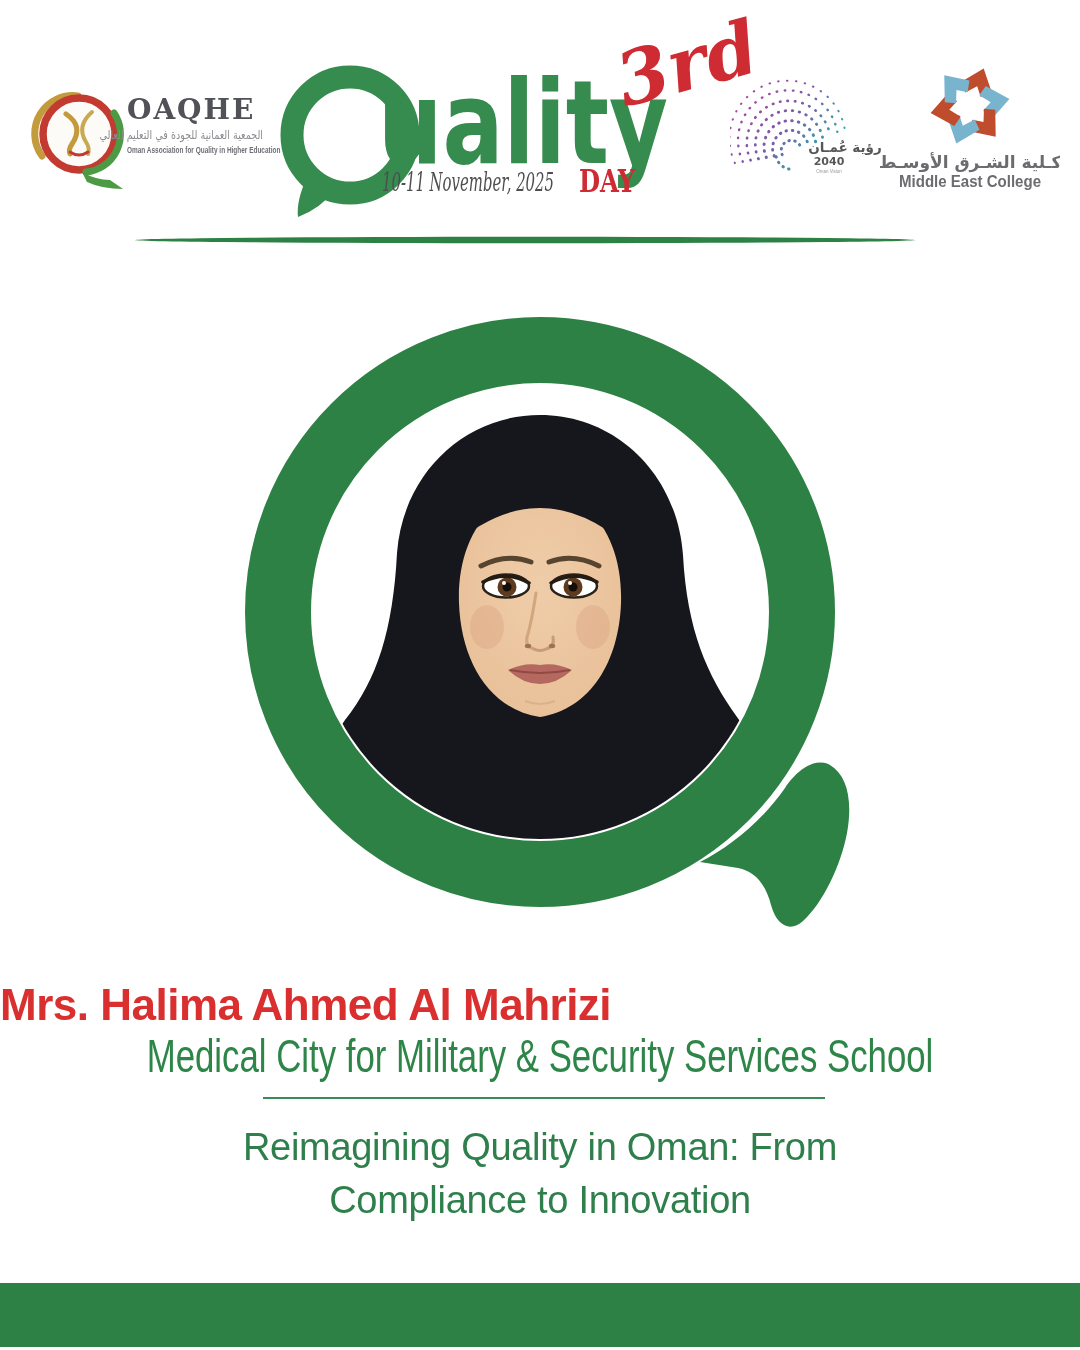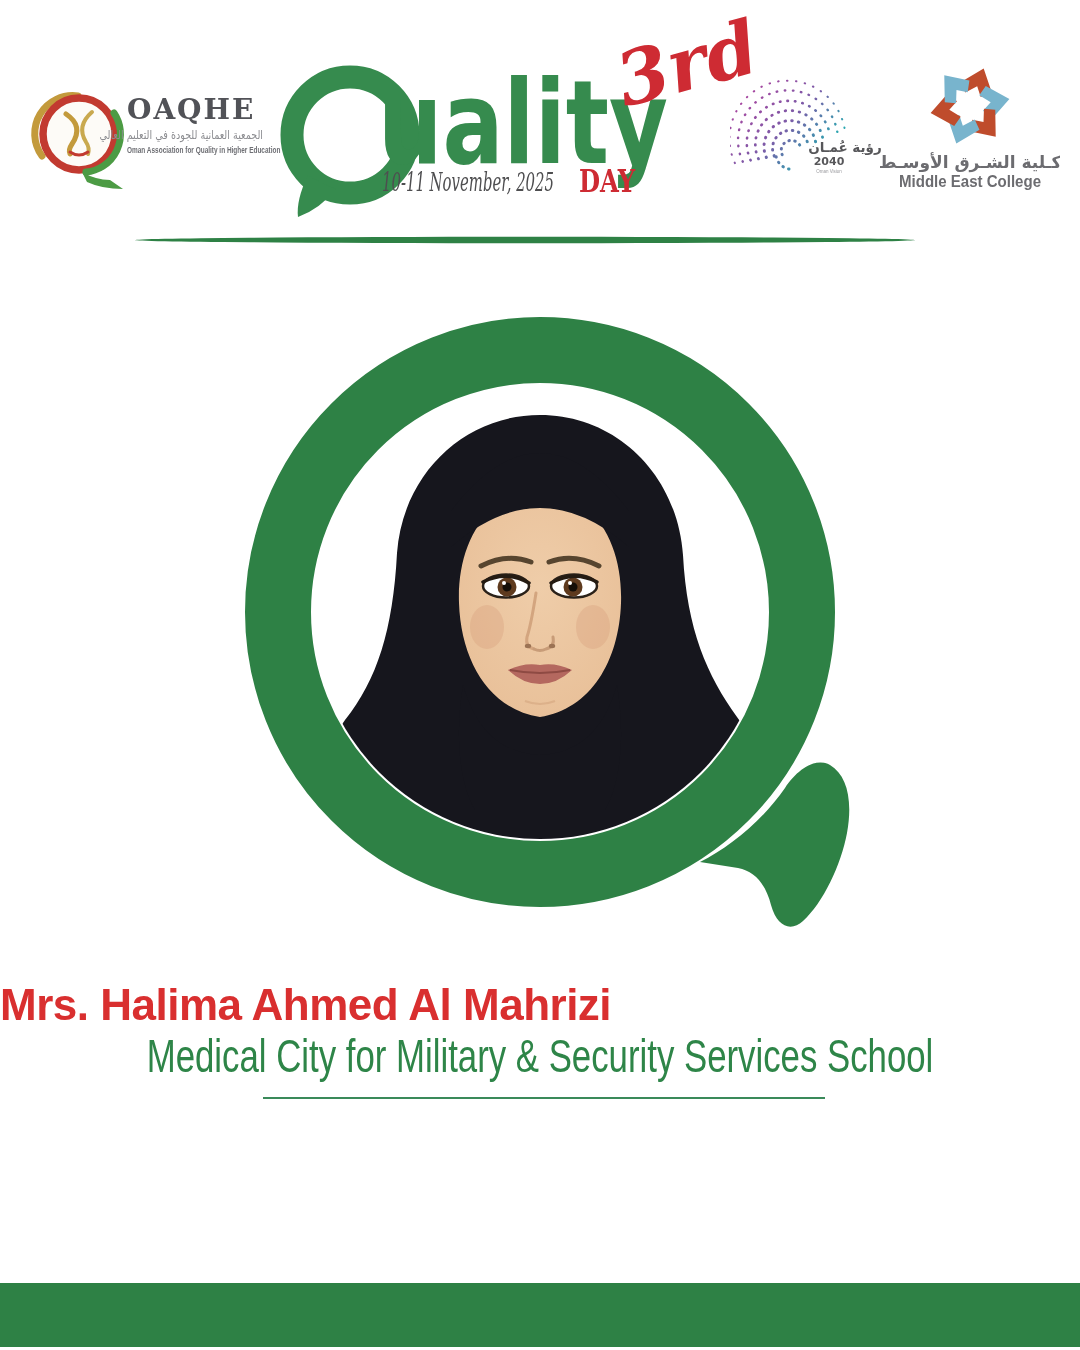--- a/index.html
+++ b/index.html
@@ -189,16 +189,20 @@
              C 622 490 628 515 622 548 C 616 580 598 618 578 636
              C 566 647 552 642 546 620 C 541 600 530 586 513 583 Z" fill="#2E8145"></path>
   </svg>
 
   <div class="speaker-name">Mrs. Halima Ahmed Al Mahrizi</div>
 
   <div class="speaker-affiliation">Medical City for Military &amp; Security Services School</div>
 
   <div class="name-divider"></div>
 
+  <div class="talk-title">
+    <div>Reimagining Quality in Oman: From</div>
+    <div>Compliance to Innovation</div>
+  </div>
 
   <div class="footer-bar"></div>
 
 </div>
 
 </body></html>

